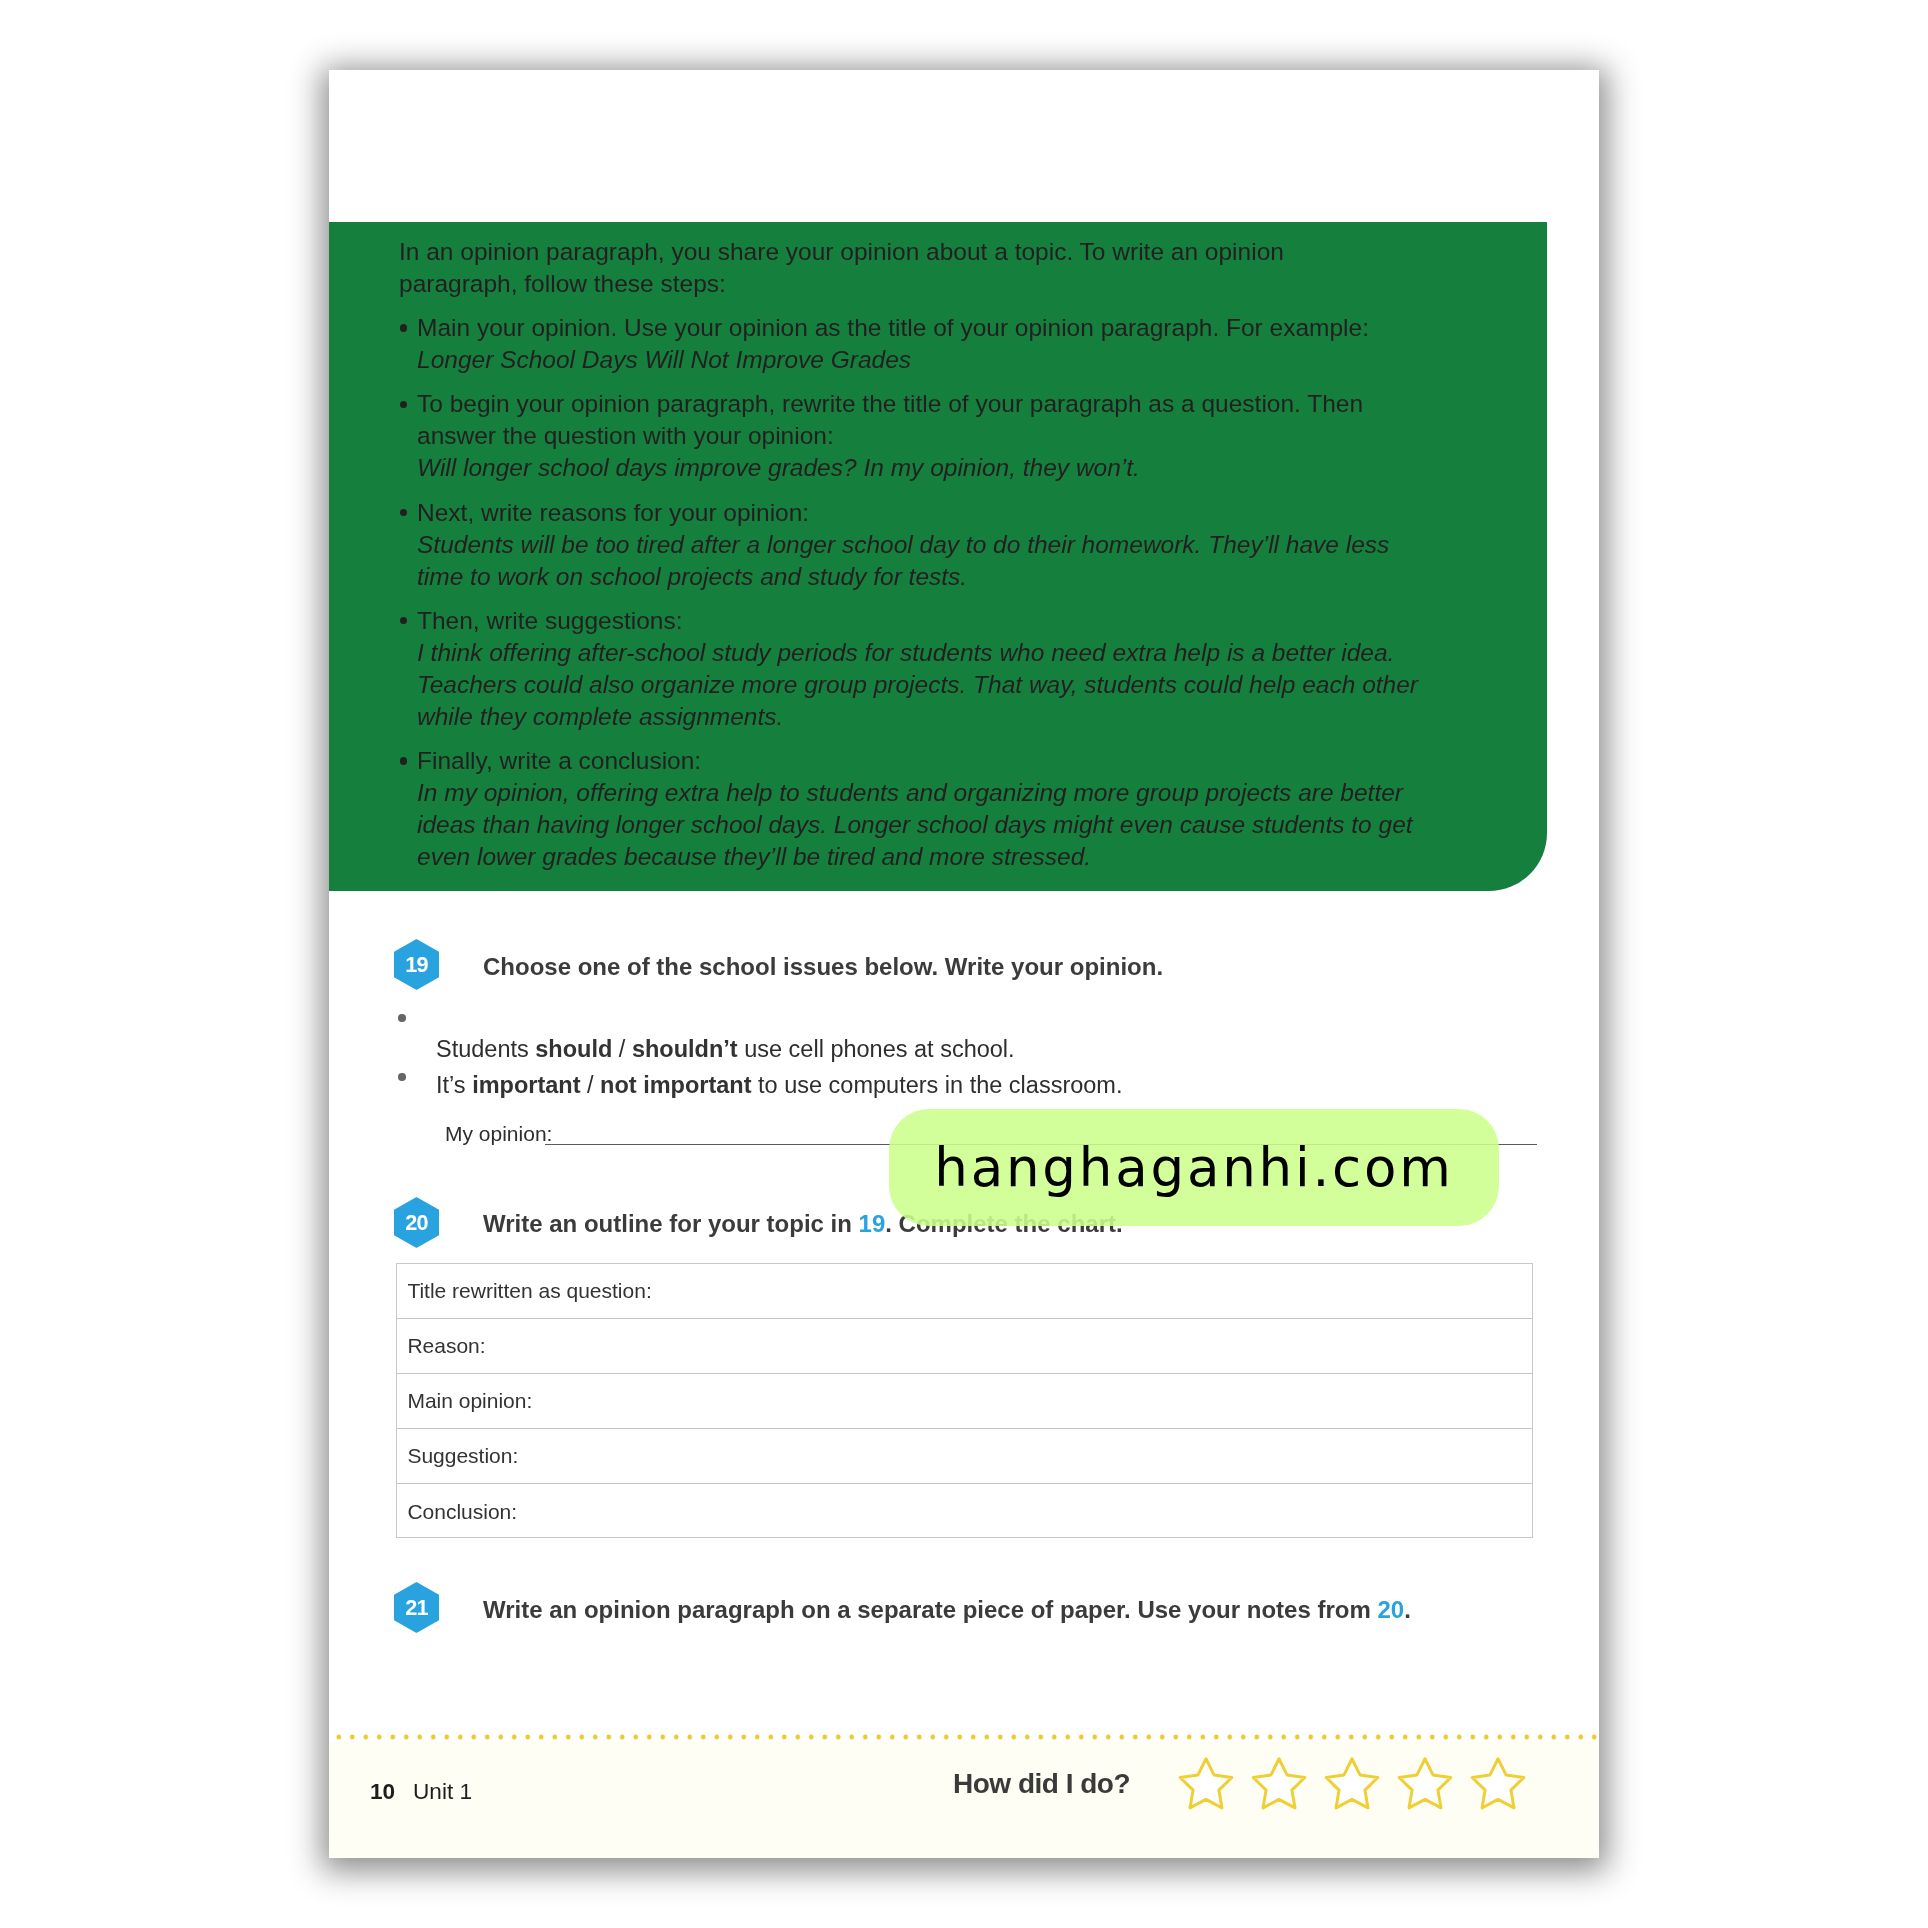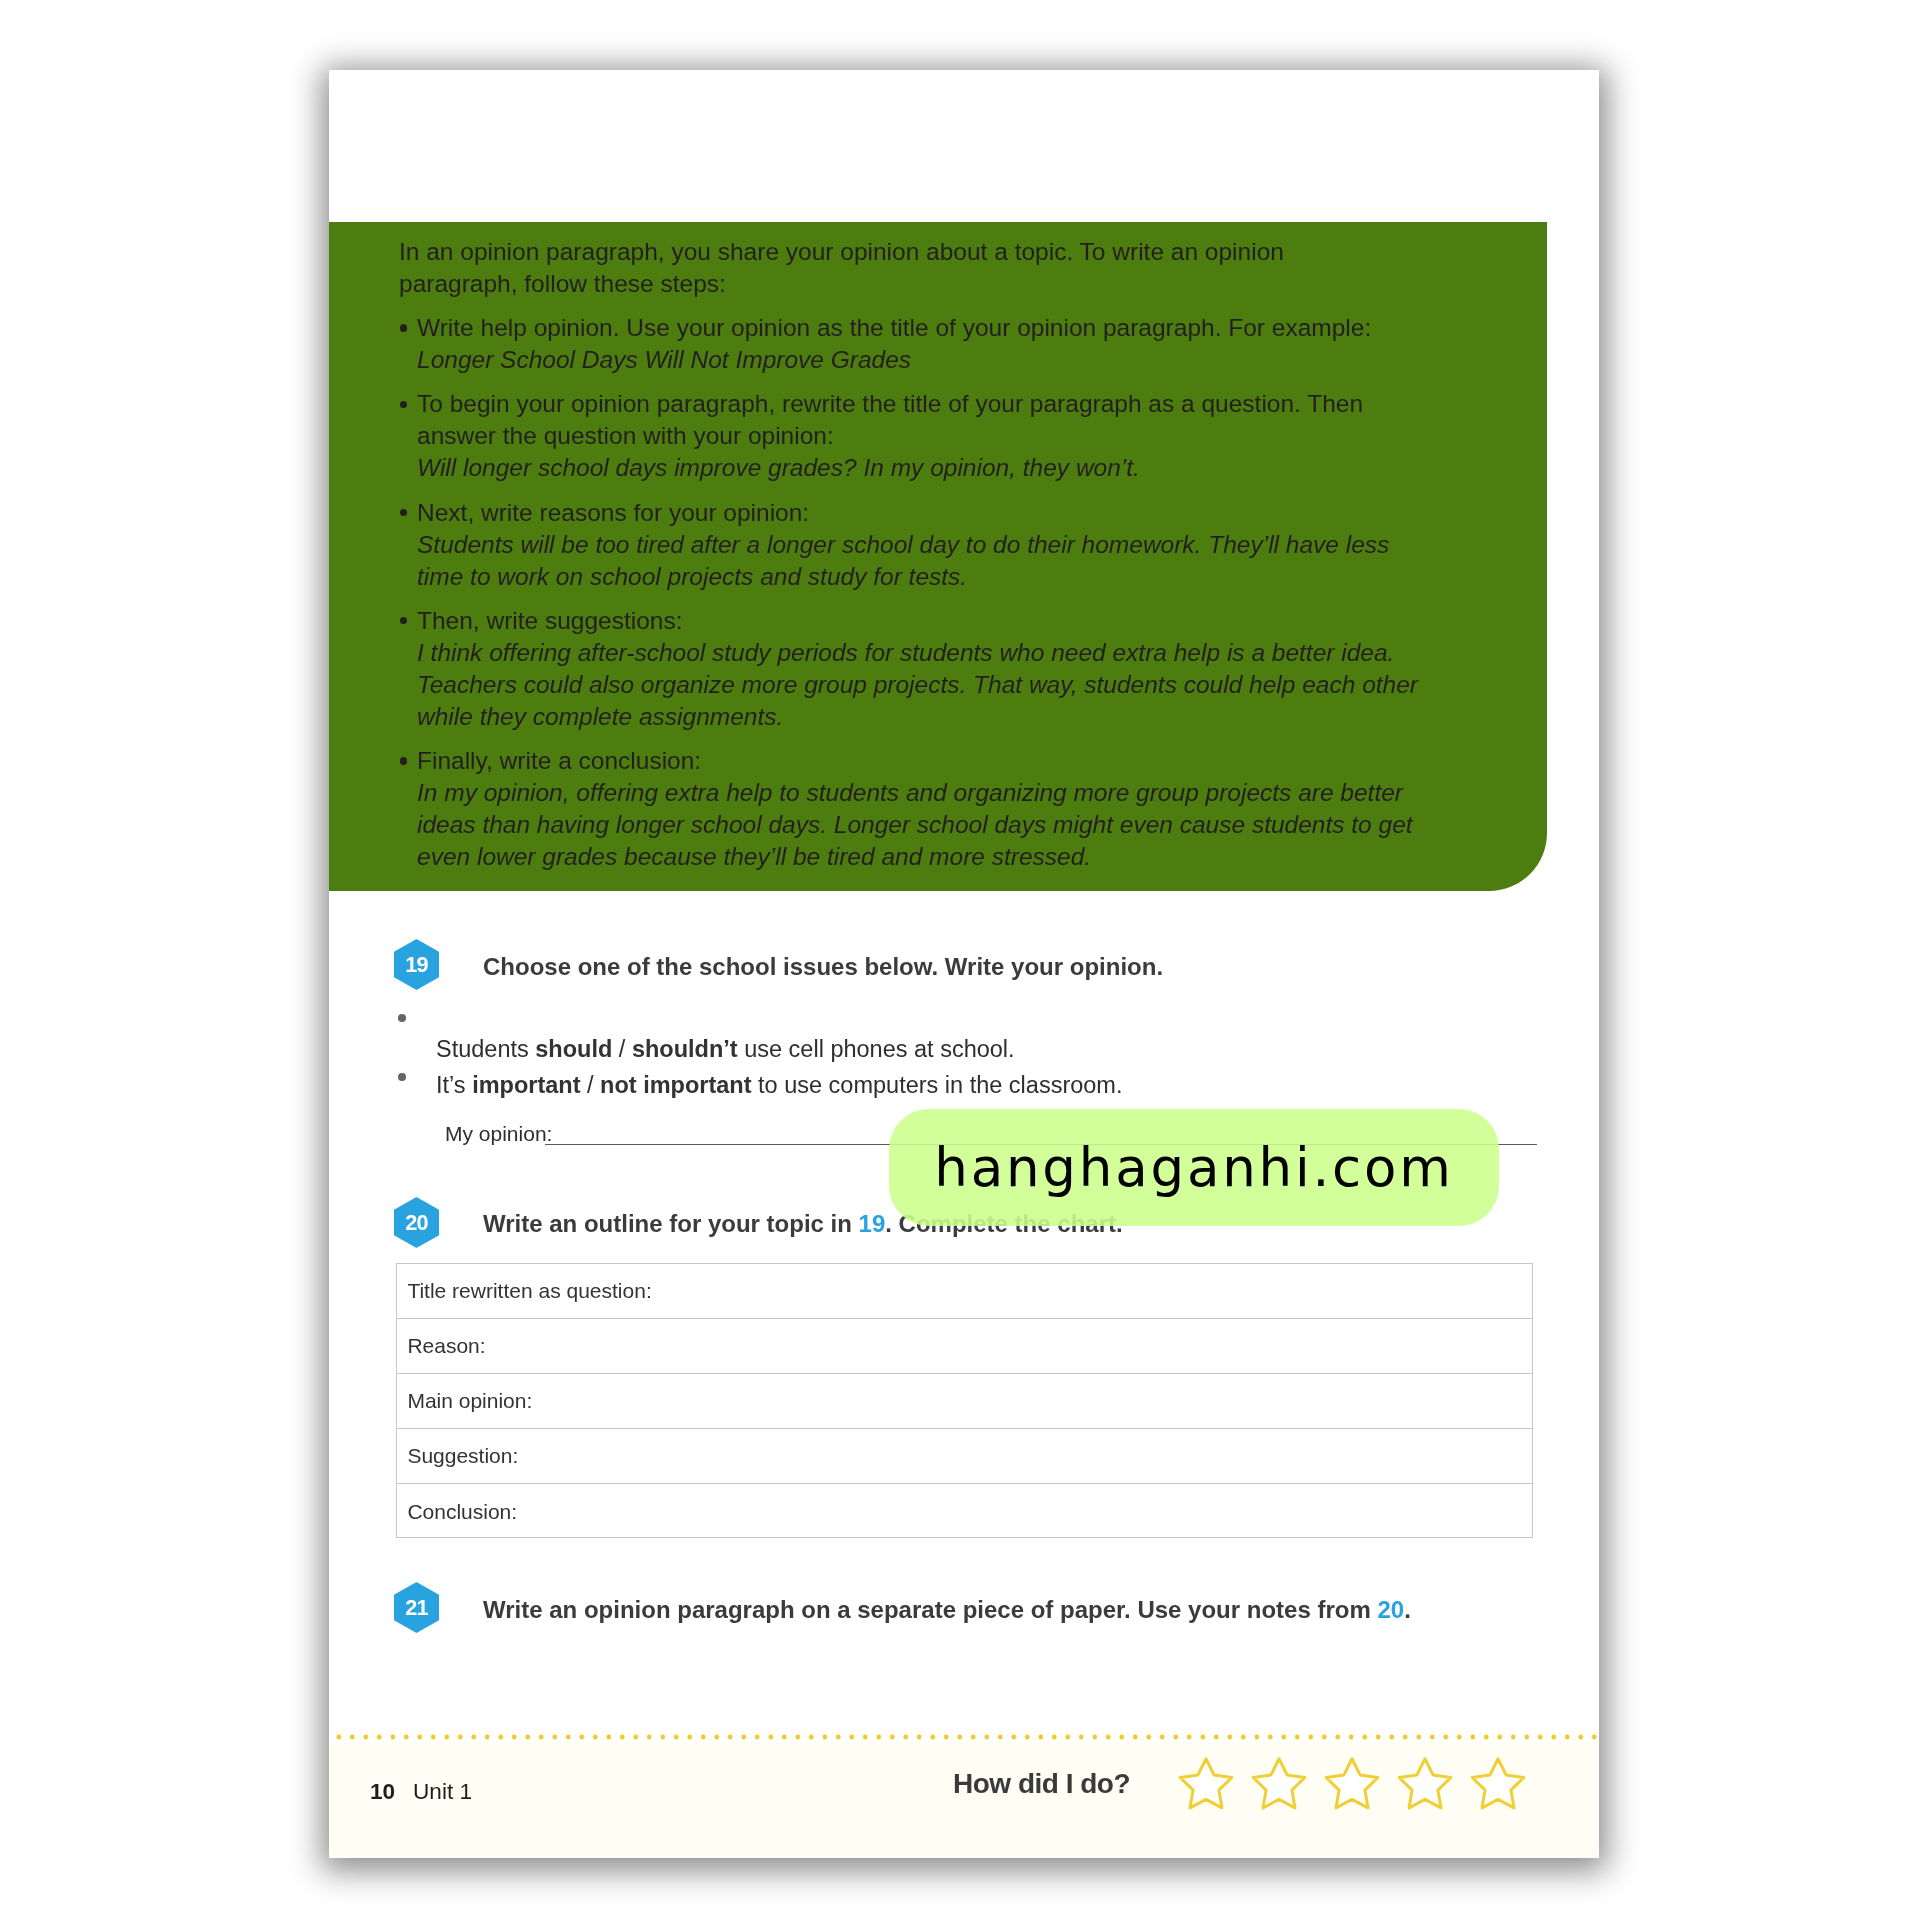--- a/index.html
+++ b/index.html
@@ -27,21 +27,21 @@
     }
     .header-divider { left: 241px; top: 36px; width: 1.9px; height: 71px; background: #ffffff; }
     .header-title {
       left: 263px; top: 38px; font-size: 43px; line-height: 53px;
       color: #ffffff; white-space: nowrap;
     }
 
     
     .intro {
       left: 0; top: 152px; width: 1218px; height: 669px;
-      background: #4d7c0f; border-bottom-right-radius: 58px;
+      background: #15803d; border-bottom-right-radius: 58px;
     }
     .intro-text {
       position: absolute; left: 70px; top: 14px;
       font-size: 24.5px; line-height: 32px; color: #231f20; white-space: nowrap;
     }
     .step { position: relative; padding-left: 18px; margin-top: 12.2px; }
     .step .bullet {
       position: absolute; left: 0.9px; top: 12.2px; width: 7.5px; height: 7.5px;
       border-radius: 50%; background: #231f20;
     }
@@ -135,21 +135,21 @@
 <div class="page">
 
 
   <div class="abs intro">
     <div class="intro-text">
       <div>In an opinion paragraph, you share your opinion about a topic. To write an opinion</div>
       <div>paragraph, follow these steps:</div>
 
       <div class="step">
         <span class="bullet"></span>
-        <div>Write help opinion. Use your opinion as the title of your opinion paragraph. For example:</div>
+        <div>Main your opinion. Use your opinion as the title of your opinion paragraph. For example:</div>
         <div class="ex">Longer School Days Will Not Improve Grades</div>
       </div>
 
       <div class="step">
         <span class="bullet"></span>
         <div>To begin your opinion paragraph, rewrite the title of your paragraph as a question. Then</div>
         <div>answer the question with your opinion:</div>
         <div class="ex">Will longer school days improve grades? In my opinion, they won’t.</div>
       </div>
 

